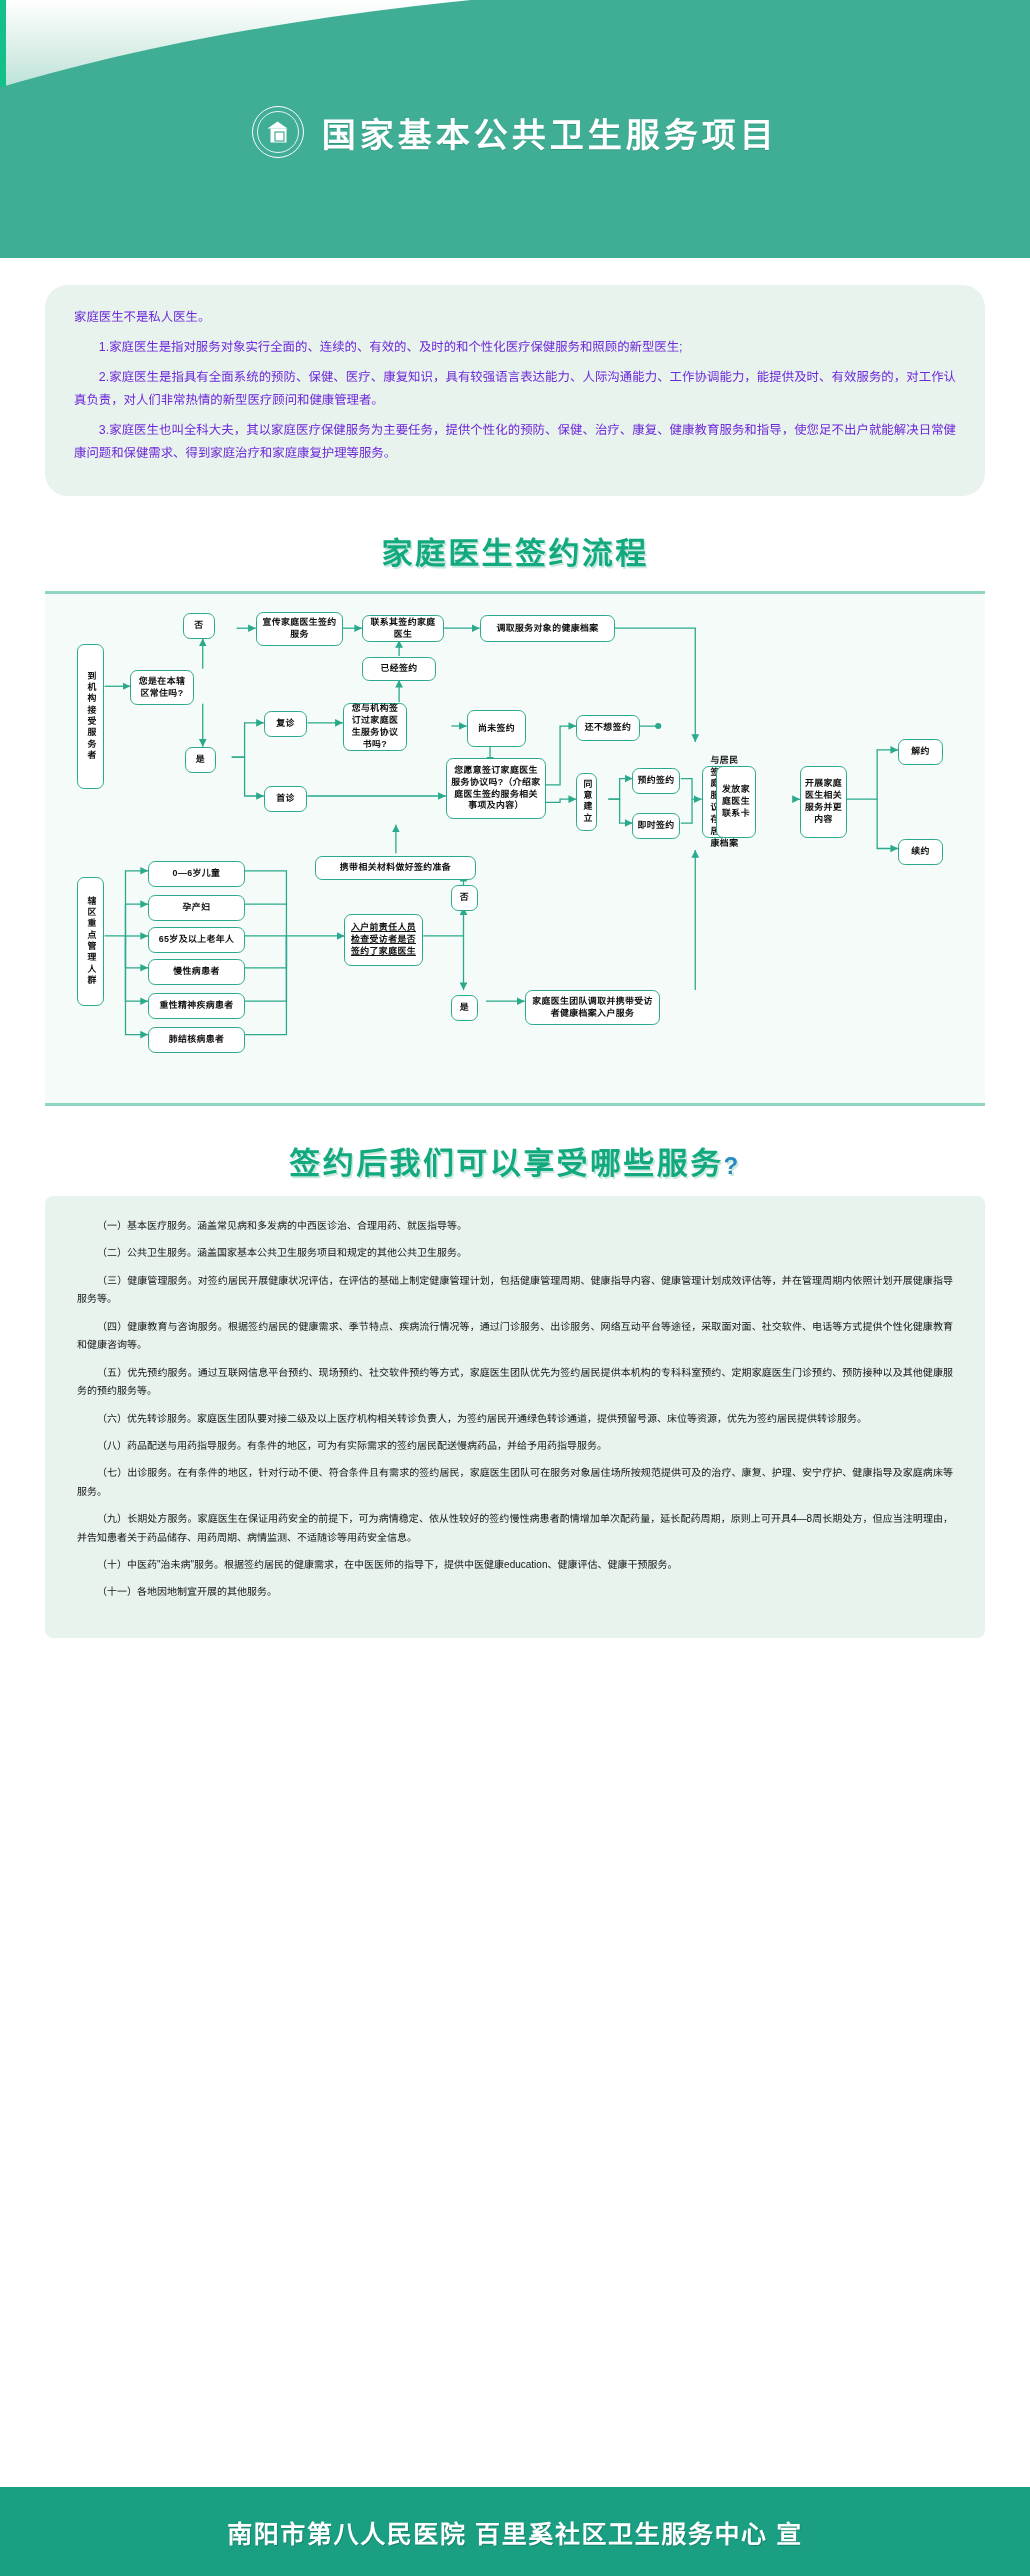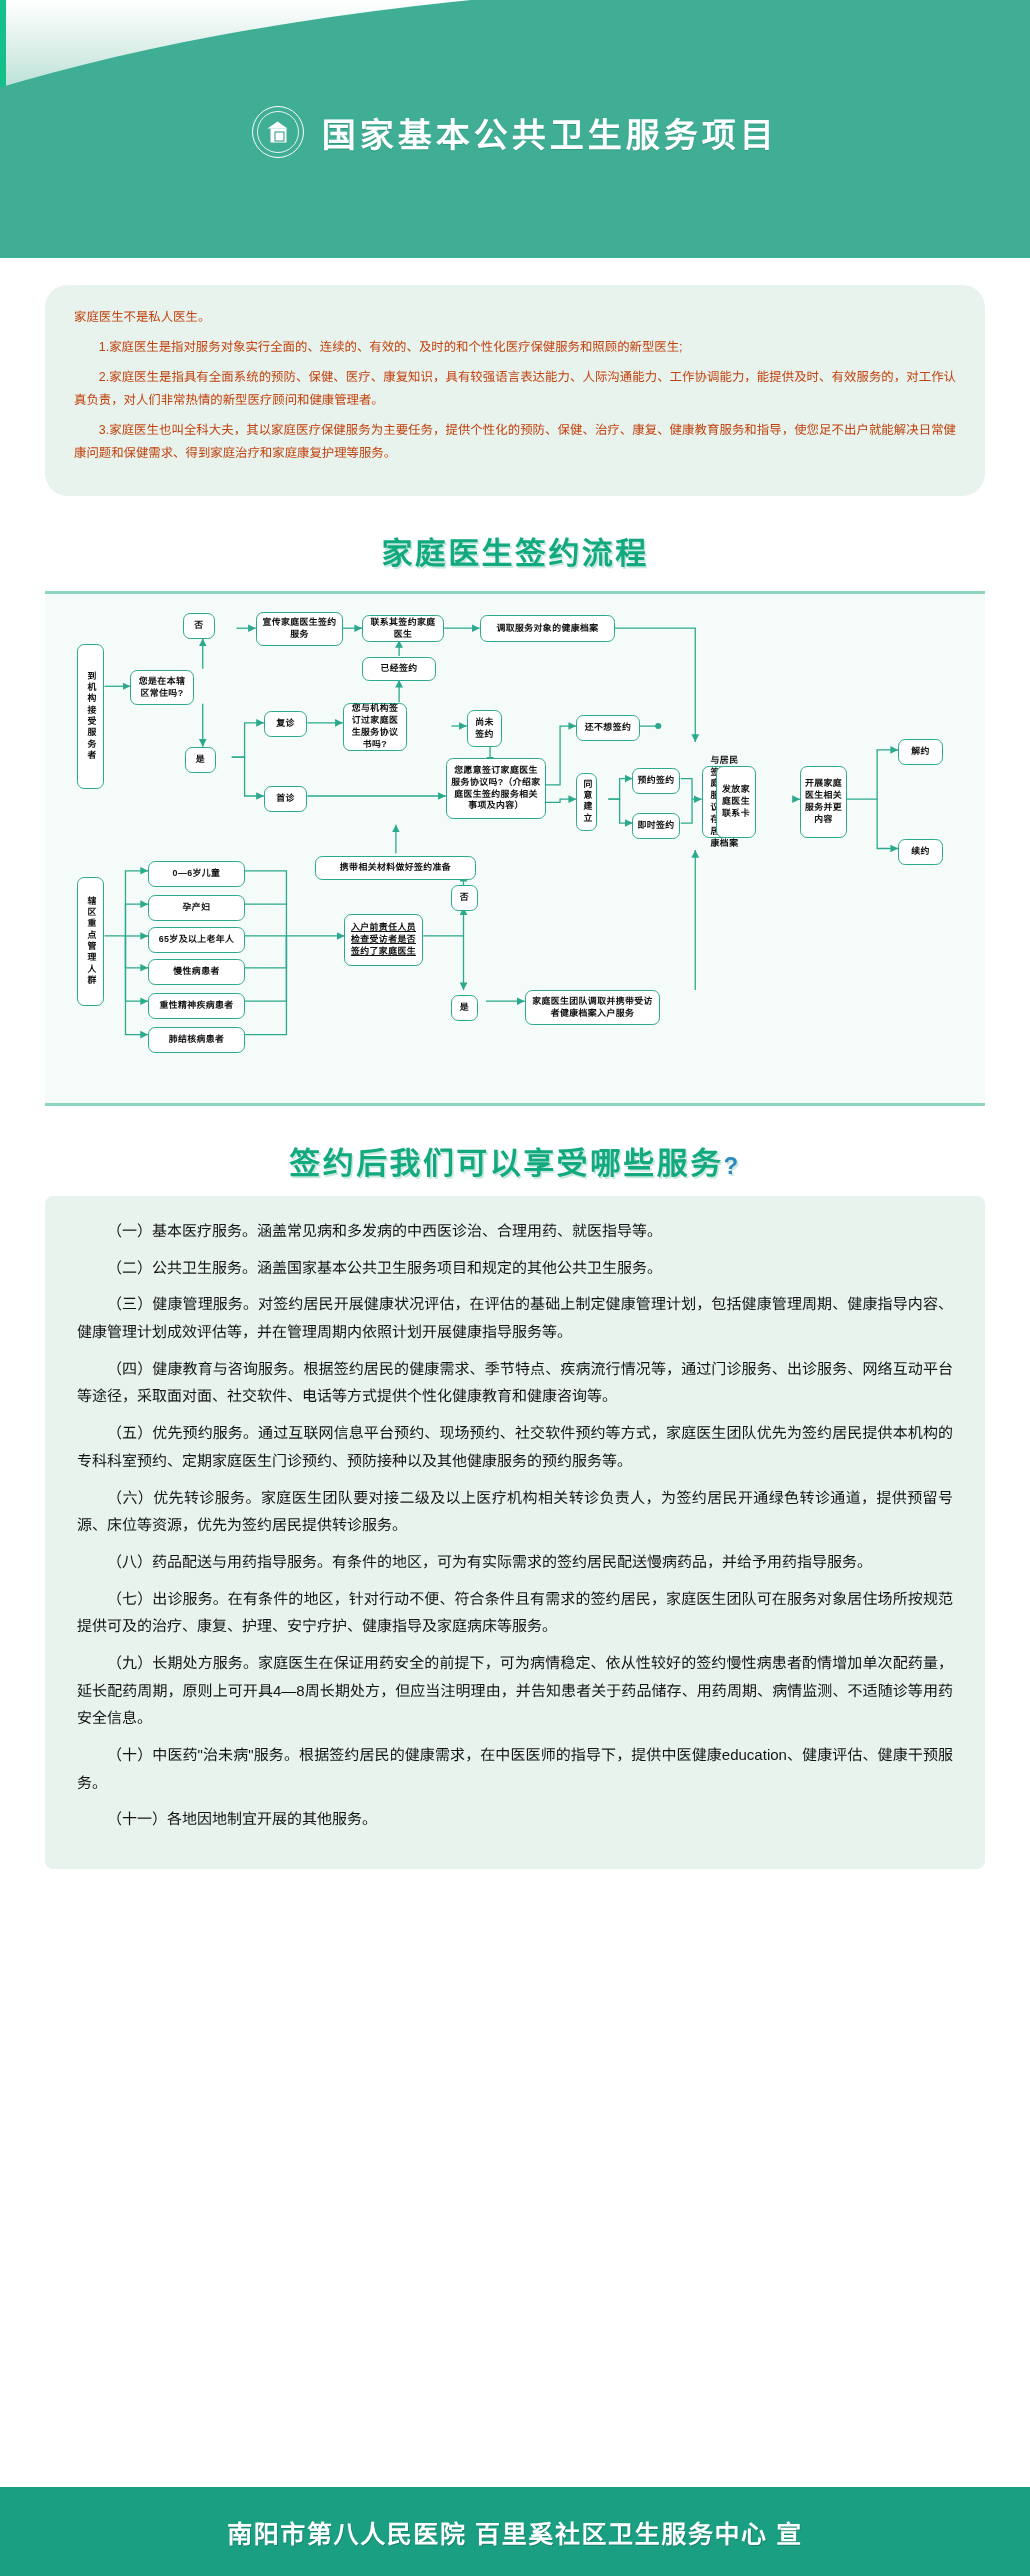--- a/index.html
+++ b/index.html
@@ -135,21 +135,21 @@
     font-weight:bold;
     color:#13b07f;
     letter-spacing:1.6px;
     margin:3.2px 0 14.5px 14.5px;
     text-shadow:1.2px 1.2px 0 #cfe9e0;
   }
   .body-text p{
     margin:0 0 7.2px 0;
     font-size:12.4px;
     line-height:1.85;
-    color:#c2410c;
+    color:#6d28d9;
     text-align:justify;
   }
   .body-text p.indent{ text-indent:2em; }
 
   
   .section-heading{
     text-align:center;
     font-size:31px;
     font-weight:bold;
     color:#12a97f;
@@ -203,21 +203,21 @@
   
   .services{
     margin:13px 45px 0 45px;
     background:#e8f3ee;
     border-radius:8px;
     padding:21px 32px 27px 32px;
     box-sizing:border-box;
   }
   .services p{
     margin:0 0 8.9px 0;
-    font-size:15px;
+    font-size:10px;
     line-height:1.85;
     color:#141414;
     text-indent:2em;
     text-align:justify;
   }
 
   
   .footer{
     position:absolute;
     left:0;right:0;bottom:0;
@@ -362,21 +362,21 @@
       <div class="node" style="left:85px;top:76px;width:64px;height:35px;">您是在本辖区常住吗?</div>
       <div class="node" style="left:138px;top:19.3px;width:32px;height:26px;">否</div>
       <div class="node" style="left:140px;top:153px;width:31px;height:26px;">是</div>
       <div class="node" style="left:211px;top:17.7px;width:87px;height:34px;">宣传家庭医生签约服务</div>
       <div class="node" style="left:317px;top:21px;width:82px;height:27px;">联系其签约家庭医生</div>
       <div class="node" style="left:435px;top:21px;width:135px;height:27px;">调取服务对象的健康档案</div>
       <div class="node" style="left:317px;top:63px;width:74px;height:24px;">已经签约</div>
       <div class="node" style="left:219px;top:117px;width:43px;height:26px;">复诊</div>
       <div class="node" style="left:219px;top:192px;width:43px;height:26px;">首诊</div>
       <div class="node" style="left:298px;top:109px;width:64px;height:48px;">您与机构签订过家庭医生服务协议书吗?</div>
-      <div class="node" style="left:422px;top:116px;width:35px;height:37px;">尚未签约</div>
+      <div class="node" style="left:422px;top:116px;width:59px;height:37px;">尚未签约</div>
       <div class="node" style="left:401px;top:164px;width:100px;height:61px;">您愿意签订家庭医生服务协议吗?（介绍家庭医生签约服务相关事项及内容）</div>
       <div class="node" style="left:531px;top:121px;width:64px;height:26px;">还不想签约</div>
       <div class="node vert" style="left:531px;top:179px;width:21px;height:58px;">同意建立</div>
       <div class="node" style="left:587px;top:174px;width:48px;height:26px;">预约签约</div>
       <div class="node" style="left:587px;top:219px;width:48px;height:26px;">即时签约</div>
       <div class="node" style="left:657px;top:172px;width:45px;height:72px;">与居民签订家庭医生服务协议书并存放于居民健康档案</div>
       <div class="node" style="left:671px;top:172px;width:40px;height:72px;">发放家庭医生联系卡</div>
       <div class="node" style="left:755px;top:172px;width:47px;height:72px;">开展家庭医生相关服务并更内容</div>
       <div class="node" style="left:853px;top:145px;width:45px;height:26px;">解约</div>
       <div class="node" style="left:853px;top:245px;width:45px;height:26px;">续约</div>

